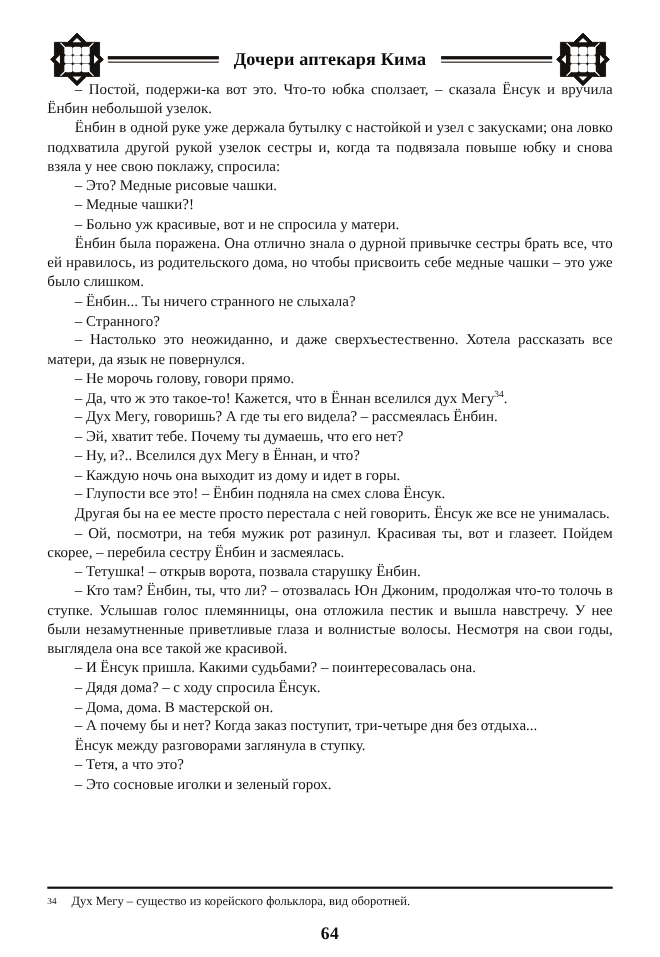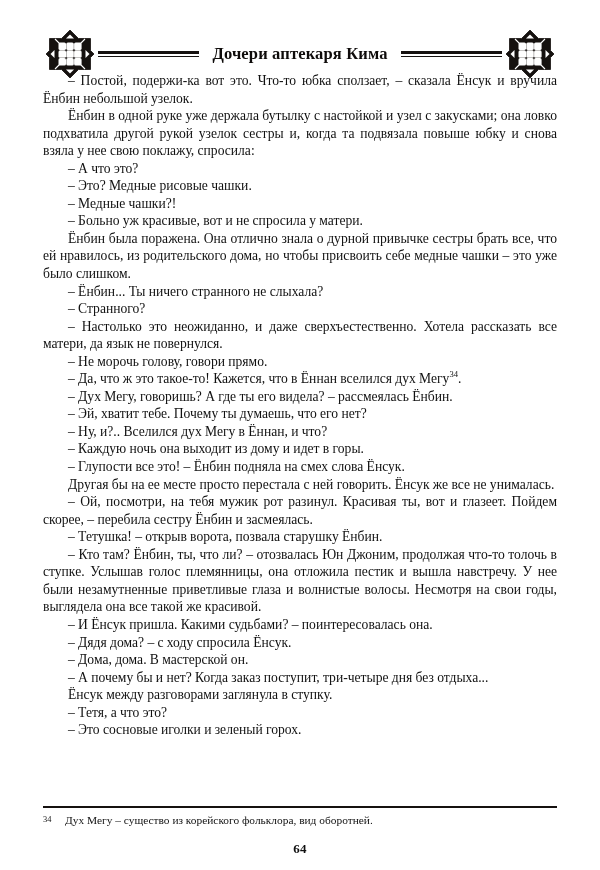--- a/index.html
+++ b/index.html
@@ -136,21 +136,21 @@
     flex: 1 1 auto;
   }
 
   
   .folio {
     position: absolute;
     left: 0;
     top: 841px;
     width: 600px;
     text-align: center;
-    font-size: 13px;
+    font-size: 16px;
     font-weight: bold;
     letter-spacing: 0.3px;
   }
 </style>
 </head>
 <body>
 
 <div class="page">
 
   <div class="running-head">
@@ -214,21 +214,20 @@
           <path d="M12 12 L18 18 M42 12 L36 18 M12 42 L18 36 M42 42 L36 36"></path>
         </g>
       </svg>
     </span>
 
   </div>
 
   <div class="body-col" id="body-col">
       <p class="para">– Постой, подержи-ка вот это. Что-то юбка сползает, – сказала Ёнсук и вручила Ёнбин небольшой узелок.</p>
       <p class="para">Ёнбин в одной руке уже держала бутылку с настойкой и узел с закусками; она ловко подхватила другой рукой узелок сестры и, когда та подвязала повыше юбку и снова взяла у нее свою поклажу, спросила:</p>
-      <p class="para">– А что это?</p>
       <p class="para">– Это? Медные рисовые чашки.</p>
       <p class="para">– Медные чашки?!</p>
       <p class="para">– Больно уж красивые, вот и не спросила у матери.</p>
       <p class="para">Ёнбин была поражена. Она отлично знала о дурной привычке сестры брать все, что ей нравилось, из родительского дома, но чтобы присвоить себе медные чашки – это уже было слишком.</p>
       <p class="para">– Ёнбин... Ты ничего странного не слыхала?</p>
       <p class="para">– Странного?</p>
       <p class="para">– Настолько это неожиданно, и даже сверхъестественно. Хотела рассказать все матери, да язык не повернулся.</p>
       <p class="para">– Не морочь голову, говори прямо.</p>
       <p class="para">– Да, что ж это такое-то! Кажется, что в Ённан вселился дух Мегу<sup class="fn-ref">34</sup><span>.</span></p>
       <p class="para">– Дух Мегу, говоришь? А где ты его видела? – рассмеялась Ёнбин.</p>

